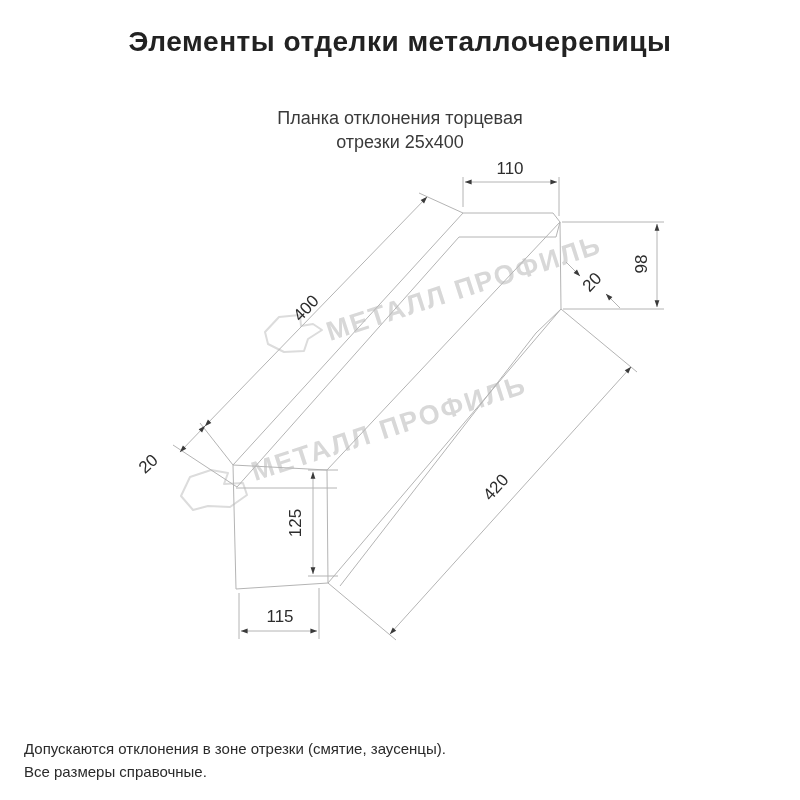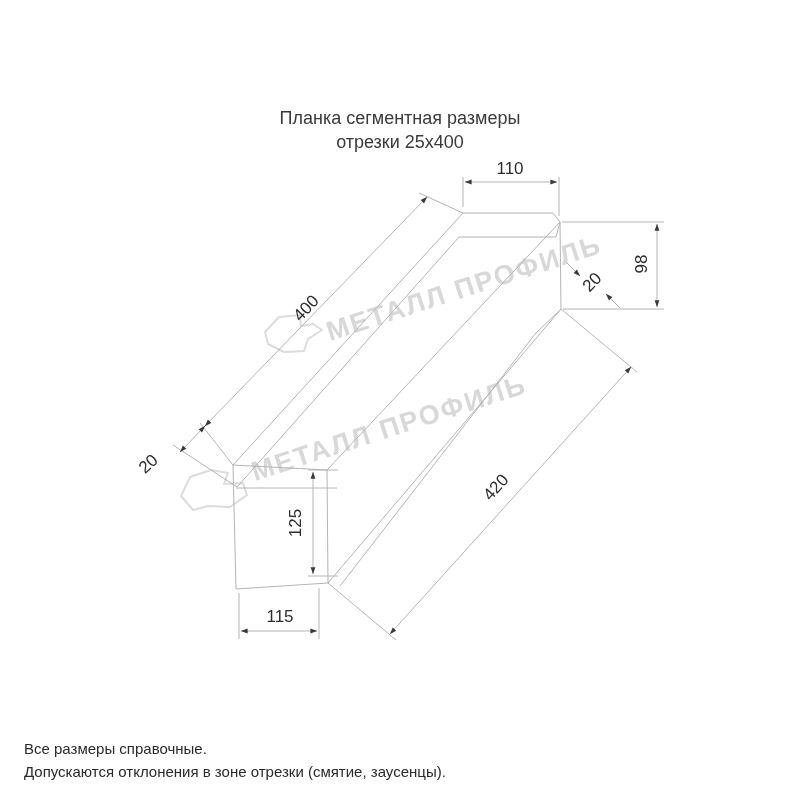--- a/index.html
+++ b/index.html
@@ -24,23 +24,24 @@
   .wmtxt{font-size:27px;font-weight:bold;letter-spacing:2px;fill:#d8d8d8;}
   .edge{stroke:#b4b4b4;stroke-width:1;fill:none;}
   .dimline{stroke:#b4b4b4;stroke-width:1;fill:none;}
   .logo{stroke:#dcdcdc;stroke-width:2;fill:none;stroke-linejoin:round;}
 </style>
 </head>
 <body>
 
 <div class="page">
 
+  <div class="title">Элементы отделки металлочерепицы</div>
 
   <div class="subtitle">
-    <div>Планка сегментная размеры</div>
+    <div>Планка отклонения торцевая</div>
     <div>отрезки 25х400</div>
   </div>
 
   <svg width="800" height="800" viewBox="0 0 800 800" style="position:absolute;left:0;top:0;">
     <defs>
       <marker id="arrow" viewBox="0 0 10 10" refX="9.5" refY="5" markerWidth="10" markerHeight="7" orient="auto-start-reverse">
         <path d="M0,1.6 L9.8,5 L0,8.4 Z" fill="#3a3a3a"></path>
       </marker>
     </defs>
 
@@ -120,17 +121,17 @@
 
     <g>
       <path class="dimline" d="M239,593 L239,639"></path>
       <path class="dimline" d="M319,588 L319,639"></path>
       <path class="dimline" d="M241,631 L317,631" marker-start="url(#arrow)" marker-end="url(#arrow)"></path>
       <text class="dimtxt" x="280" y="622" text-anchor="middle">115</text>
     </g>
   </svg>
 
   <div class="notes">
+    <div>Допускаются отклонения в зоне отрезки (смятие, заусенцы).</div>
     <div>Все размеры справочные.</div>
-    <div>Допускаются отклонения в зоне отрезки (смятие, заусенцы).</div>
   </div>
 
 </div>
 
 </body></html>

